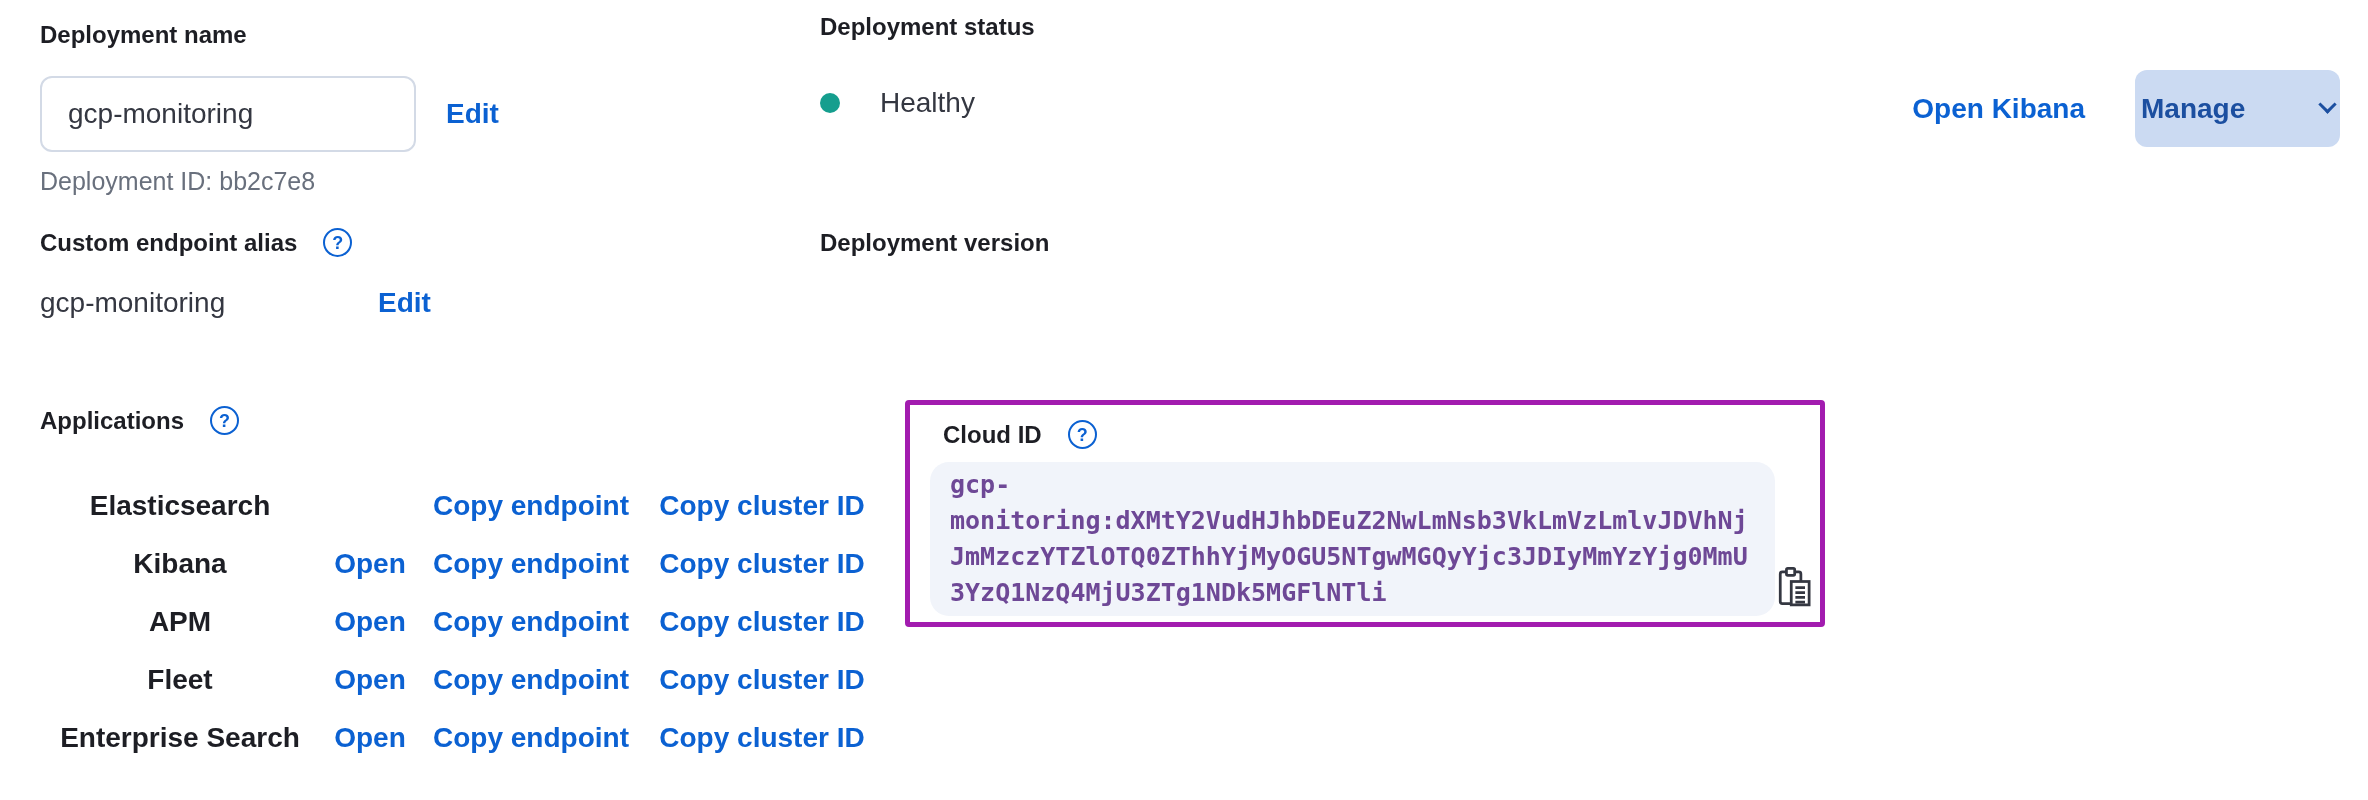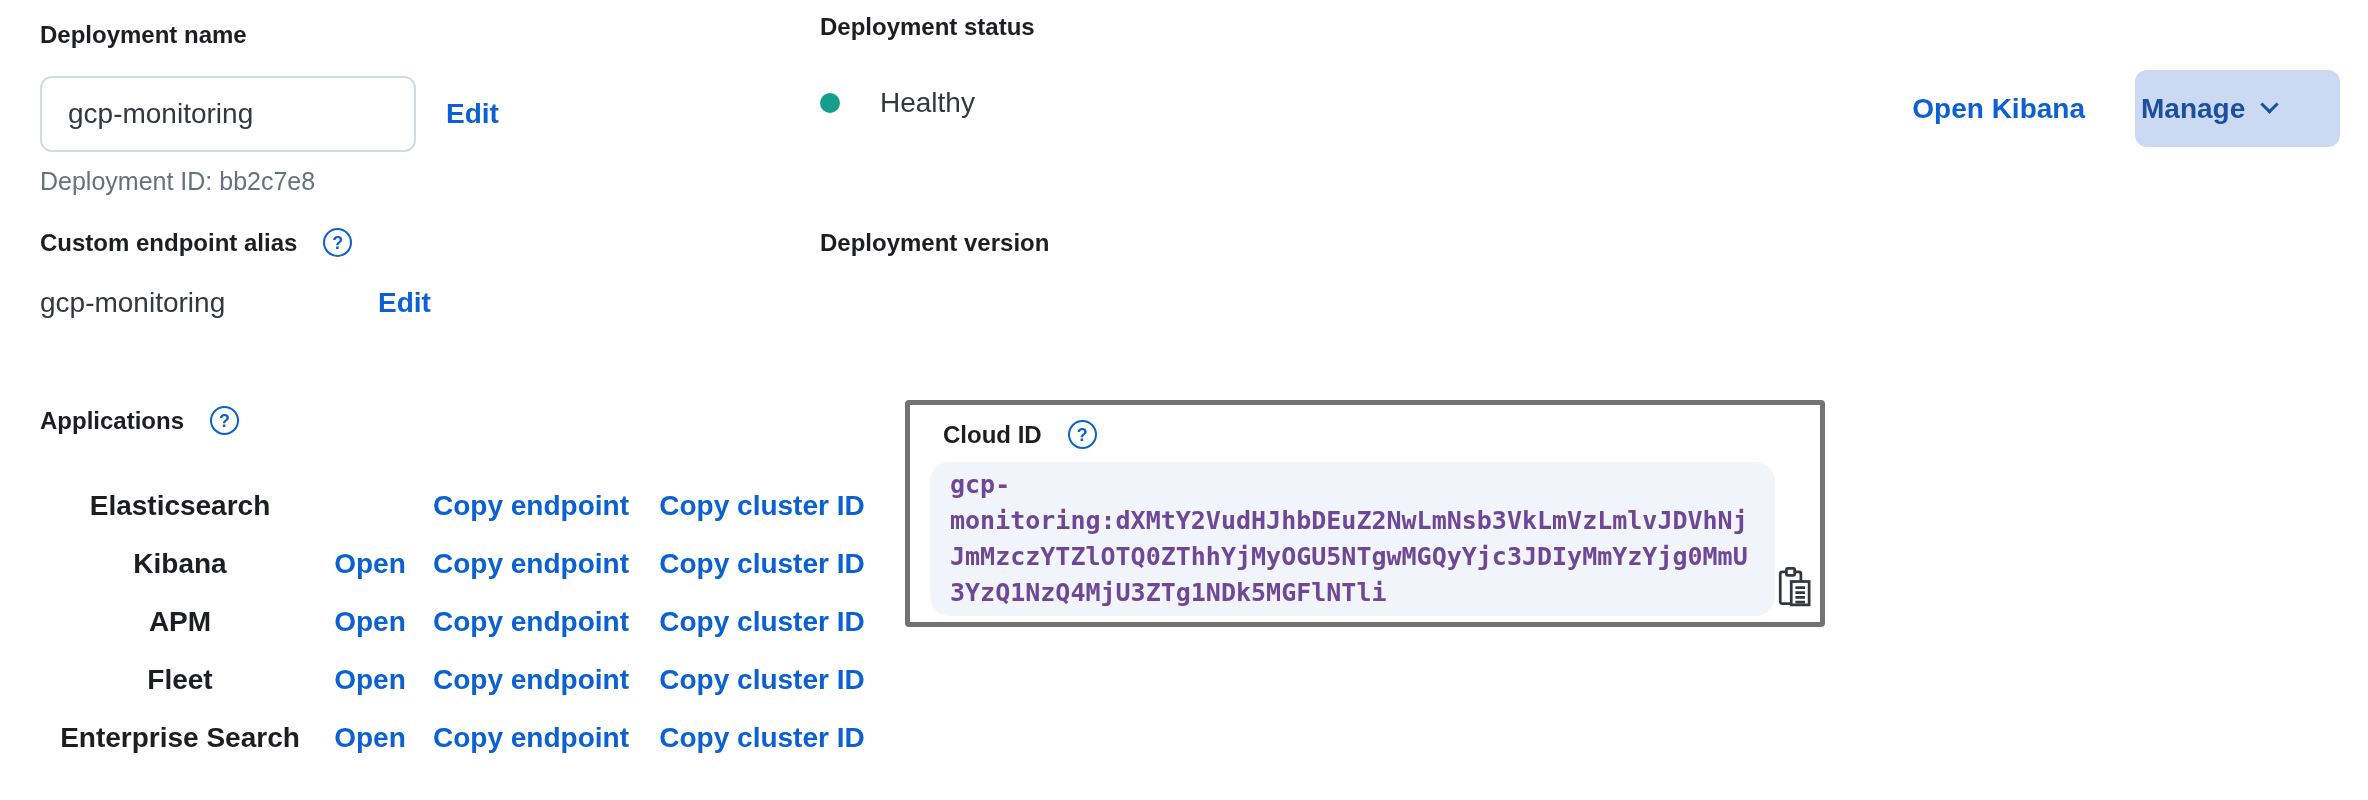--- a/index.html
+++ b/index.html
@@ -38,38 +38,38 @@
     font-size: 28px; padding: 0 26px;
     font-family: "Liberation Sans", sans-serif;
     outline: none;
   }
   .status-dot { width: 20px; height: 20px; border-radius: 50%; background: #159e8e; }
   .manage-btn {
     width: 205px; height: 77px;
     background: #cbdaf2; border: none; border-radius: 12px;
     color: #1c4fa0; font-size: 28px; font-weight: 600;
     font-family: "Liberation Sans", sans-serif;
-    display: flex; align-items: center; justify-content: flex-start; gap: 18px;
+    display: flex; align-items: center; justify-content: space-between; gap: 18px;
     cursor: pointer;
   }
   .chevron-down {
     width: 13px; height: 13px;
     border-right: 3.5px solid #1c4fa0; border-bottom: 3.5px solid #1c4fa0;
     transform: rotate(45deg); margin-top: -8px;
   }
   .apps-grid {
     display: grid;
     grid-template-columns: 280px 100px 222px 240px;
     grid-auto-rows: 58px;
     align-items: center;
     text-align: center;
   }
   .app-name { font-size: 28px; font-weight: 700; color: #1d1e24; }
   .annotation {
-    border: 5px solid #737373; border-radius: 4px;
+    border: 5px solid #a21caf; border-radius: 4px;
   }
   .code-panel {
     background: #f1f4fa; border-radius: 19px;
     padding: 5px 20px;
   }
   .code-text {
     font-family: "DejaVu Sans Mono", monospace;
     font-size: 25px; font-weight: 700; line-height: 36px;
     color: #6e4896;
     overflow-wrap: break-word; word-wrap: break-word;

